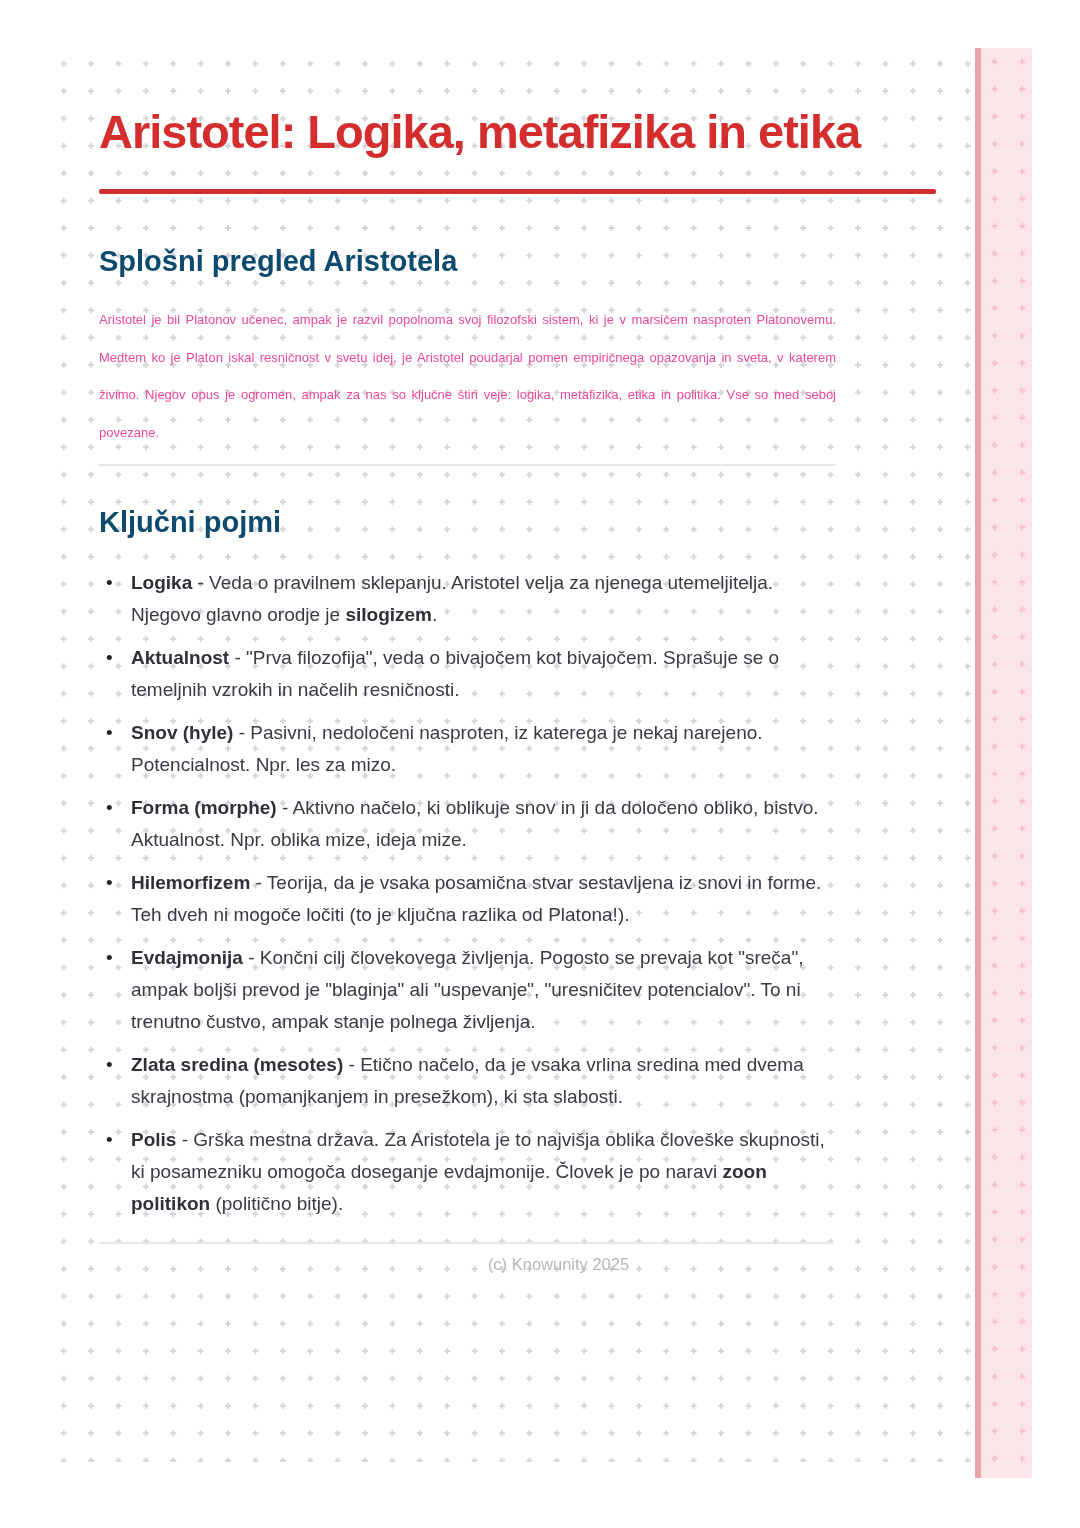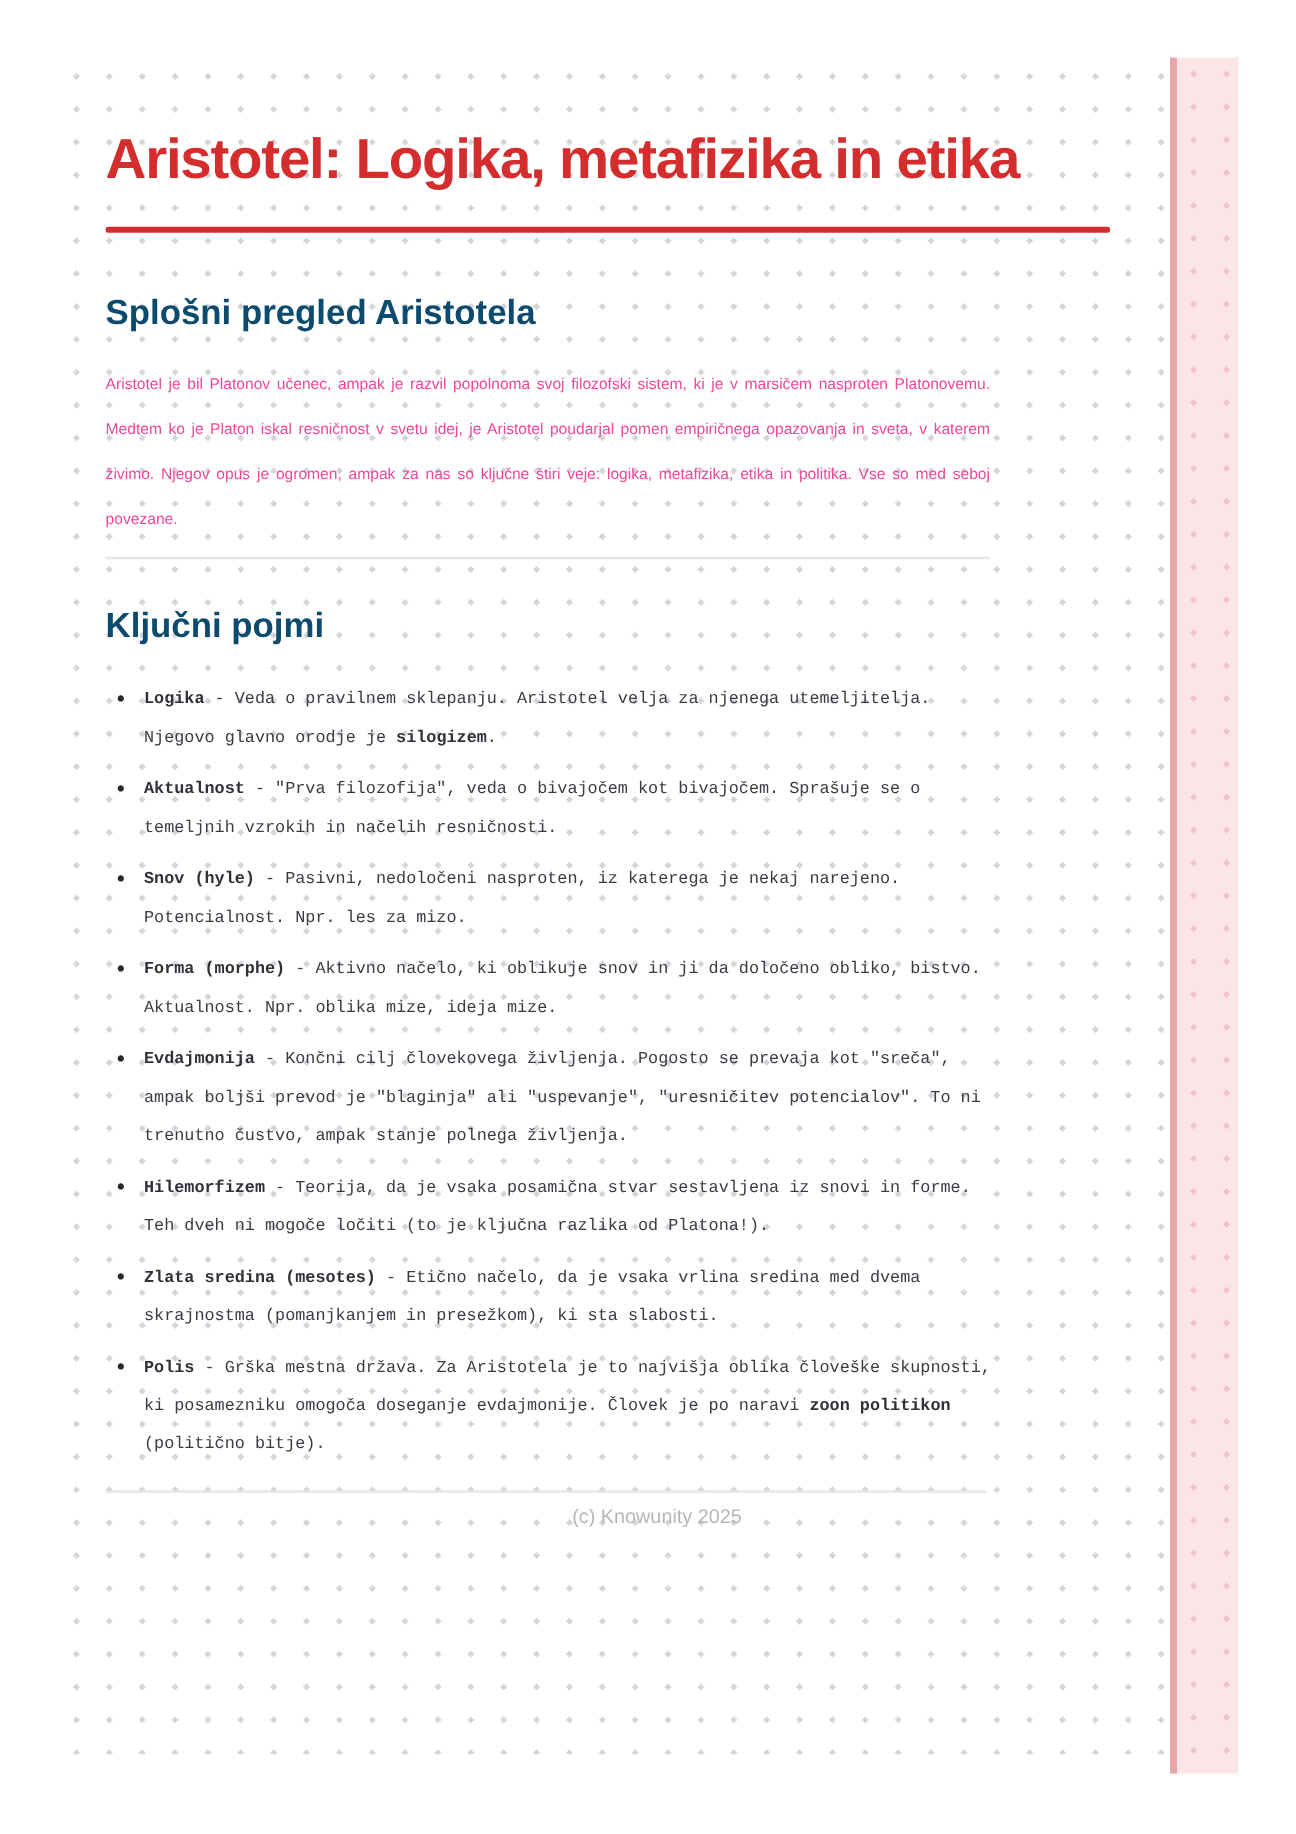--- a/index.html
+++ b/index.html
@@ -29,21 +29,21 @@
   .stripe-panel {
     position: absolute; left: 981px; top: 48px;
     width: 51px; height: 1430px; background: #fce5e7;
     background-image:
       radial-gradient(ellipse 3.2px 1.1px at 50% 50%, #f1c3c8 98%, rgba(255,255,255,0) 100%),
       radial-gradient(ellipse 1.1px 3.2px at 50% 50%, #f1c3c8 98%, rgba(255,255,255,0) 100%);
     background-size: 27.4px 27.4px;
   }
 
   .content {
-    position: absolute; left: 88px; top: 100px; width: 920px;
+    position: absolute; left: 99px; top: 100px; width: 920px;
     color: #383b42; z-index: 2;
   }
   h1.title {
     width: 870px;
     font-size: 47px; line-height: 63px; font-weight: 700;
     letter-spacing: -1px; color: #d32d2d;
   }
   .title-rule {
     margin-top: 26px; width: 837px; height: 5px;
     background: #d32d2d; border-radius: 2px;
@@ -61,23 +61,22 @@
   .divider {
     border: none; border-top: 2px solid #e6e6e9;
     margin-top: 13px; width: 737px; height: 0;
   }
   h2.keyterms-heading { margin-top: 39px; }
   ul.key-terms {
     margin-top: 28px; list-style: none; width: 740px;
   }
   ul.key-terms li {
     position: relative; padding-left: 32px; width: 742px;
-    font-size: 14px; line-height: 32px; margin-bottom: 11px;
+    font-size: 19px; line-height: 32px; margin-bottom: 11px;
     color: #383b42;
-    font-family: Liberation Mono, monospace;
   }
   ul.key-terms li::before {
     content: "\2022";
     position: absolute; left: 7px; top: 0;
     font-size: 19px; color: #24262b;
   }
   ul.key-terms strong { font-weight: 700; color: #2e3137; }
   .footer-divider {
     border: none; border-top: 2px solid #e6e6e9;
     margin-top: 22px; width: 734px; height: 0;
@@ -104,22 +103,22 @@
 
     <hr class="divider">
 
     <h2 class="section-heading keyterms-heading">Ključni pojmi</h2>
 
     <ul class="key-terms">
         <li><strong>Logika</strong><span> - Veda o pravilnem sklepanju. Aristotel velja za njenega utemeljitelja. Njegovo glavno orodje je </span><strong>silogizem</strong><span>.</span></li>
         <li><strong>Aktualnost</strong><span> - "Prva filozofija", veda o bivajočem kot bivajočem. Sprašuje se o temeljnih vzrokih in načelih resničnosti.</span></li>
         <li><strong>Snov (hyle)</strong><span> - Pasivni, nedoločeni nasproten, iz katerega je nekaj narejeno. Potencialnost. Npr. les za mizo.</span></li>
         <li><strong>Forma (morphe)</strong><span> - Aktivno načelo, ki oblikuje snov in ji da določeno obliko, bistvo. Aktualnost. Npr. oblika mize, ideja mize.</span></li>
+        <li><strong>Hilemorfizem</strong><span> - Teorija, da je vsaka posamična stvar sestavljena iz snovi in forme. Teh dveh ni mogoče ločiti (to je ključna razlika od Platona!).</span></li>
         <li><strong>Evdajmonija</strong><span> - Končni cilj človekovega življenja. Pogosto se prevaja kot "sreča", ampak boljši prevod je "blaginja" ali "uspevanje", "uresničitev potencialov". To ni trenutno čustvo, ampak stanje polnega življenja.</span></li>
-        <li><strong>Hilemorfizem</strong><span> - Teorija, da je vsaka posamična stvar sestavljena iz snovi in forme. Teh dveh ni mogoče ločiti (to je ključna razlika od Platona!).</span></li>
         <li><strong>Zlata sredina (mesotes)</strong><span> - Etično načelo, da je vsaka vrlina sredina med dvema skrajnostma (pomanjkanjem in presežkom), ki sta slabosti.</span></li>
         <li><strong>Polis</strong><span> - Grška mestna država. Za Aristotela je to najvišja oblika človeške skupnosti, ki posamezniku omogoča doseganje evdajmonije. Človek je po naravi </span><strong>zoon politikon</strong><span> (politično bitje).</span></li>
       </ul>
 
     <hr class="footer-divider">
     <div class="copyright">(c) Knowunity 2025</div>
   </div>
 </div>
 
 </body></html>

